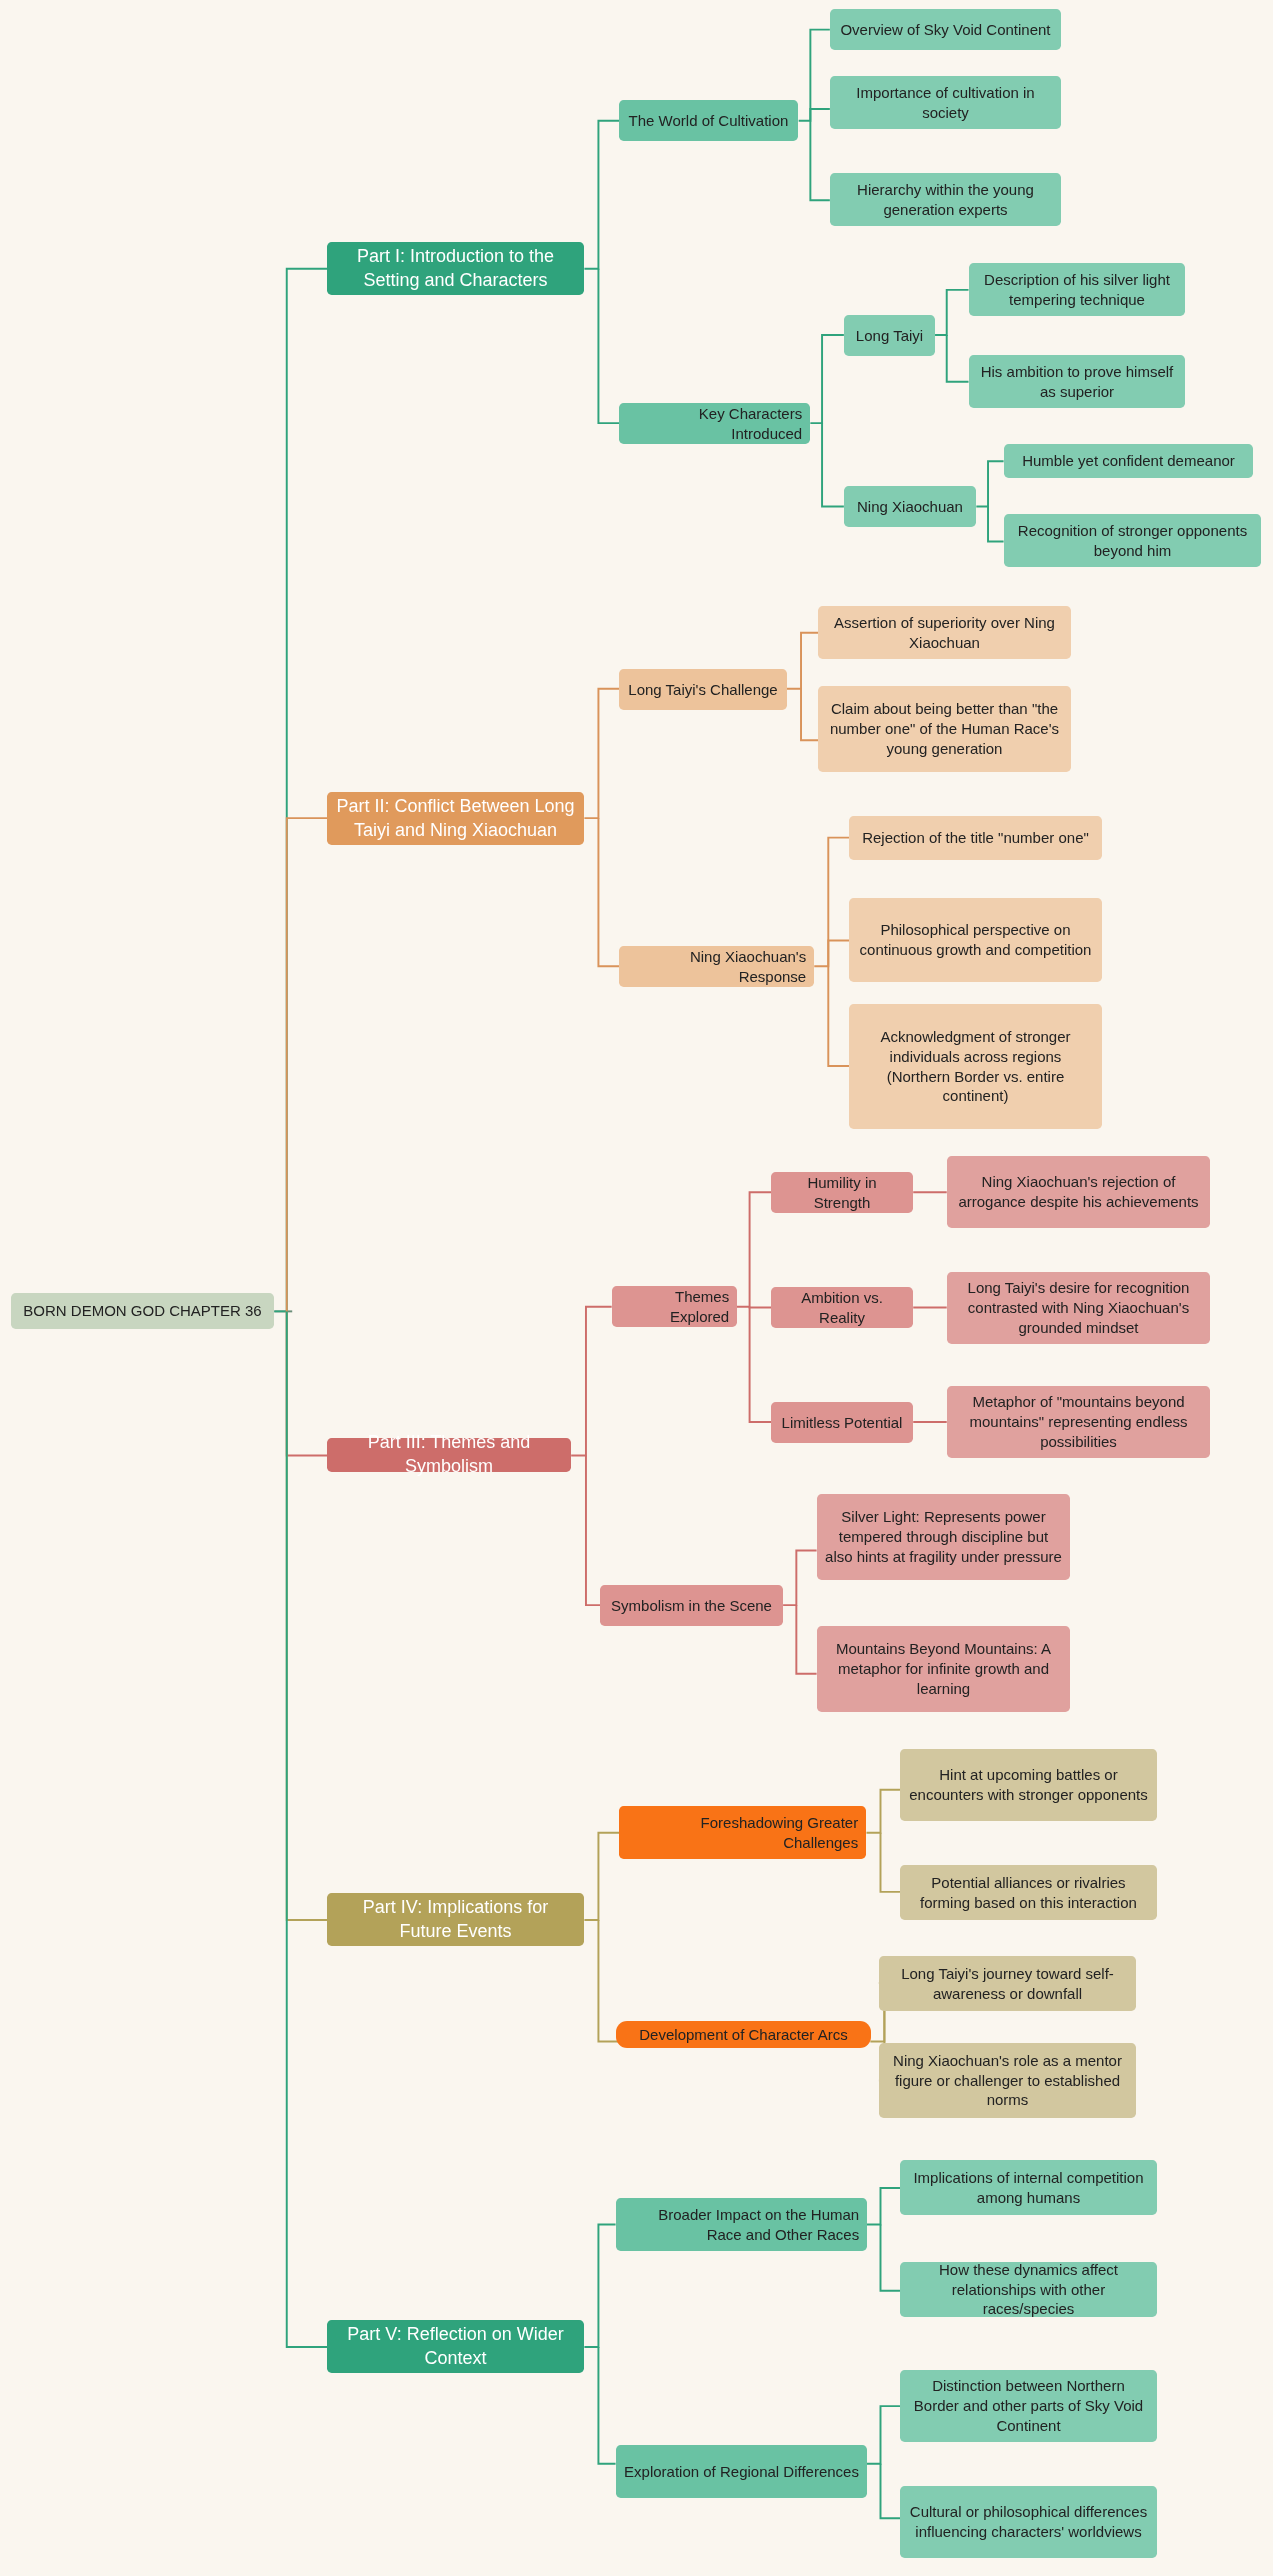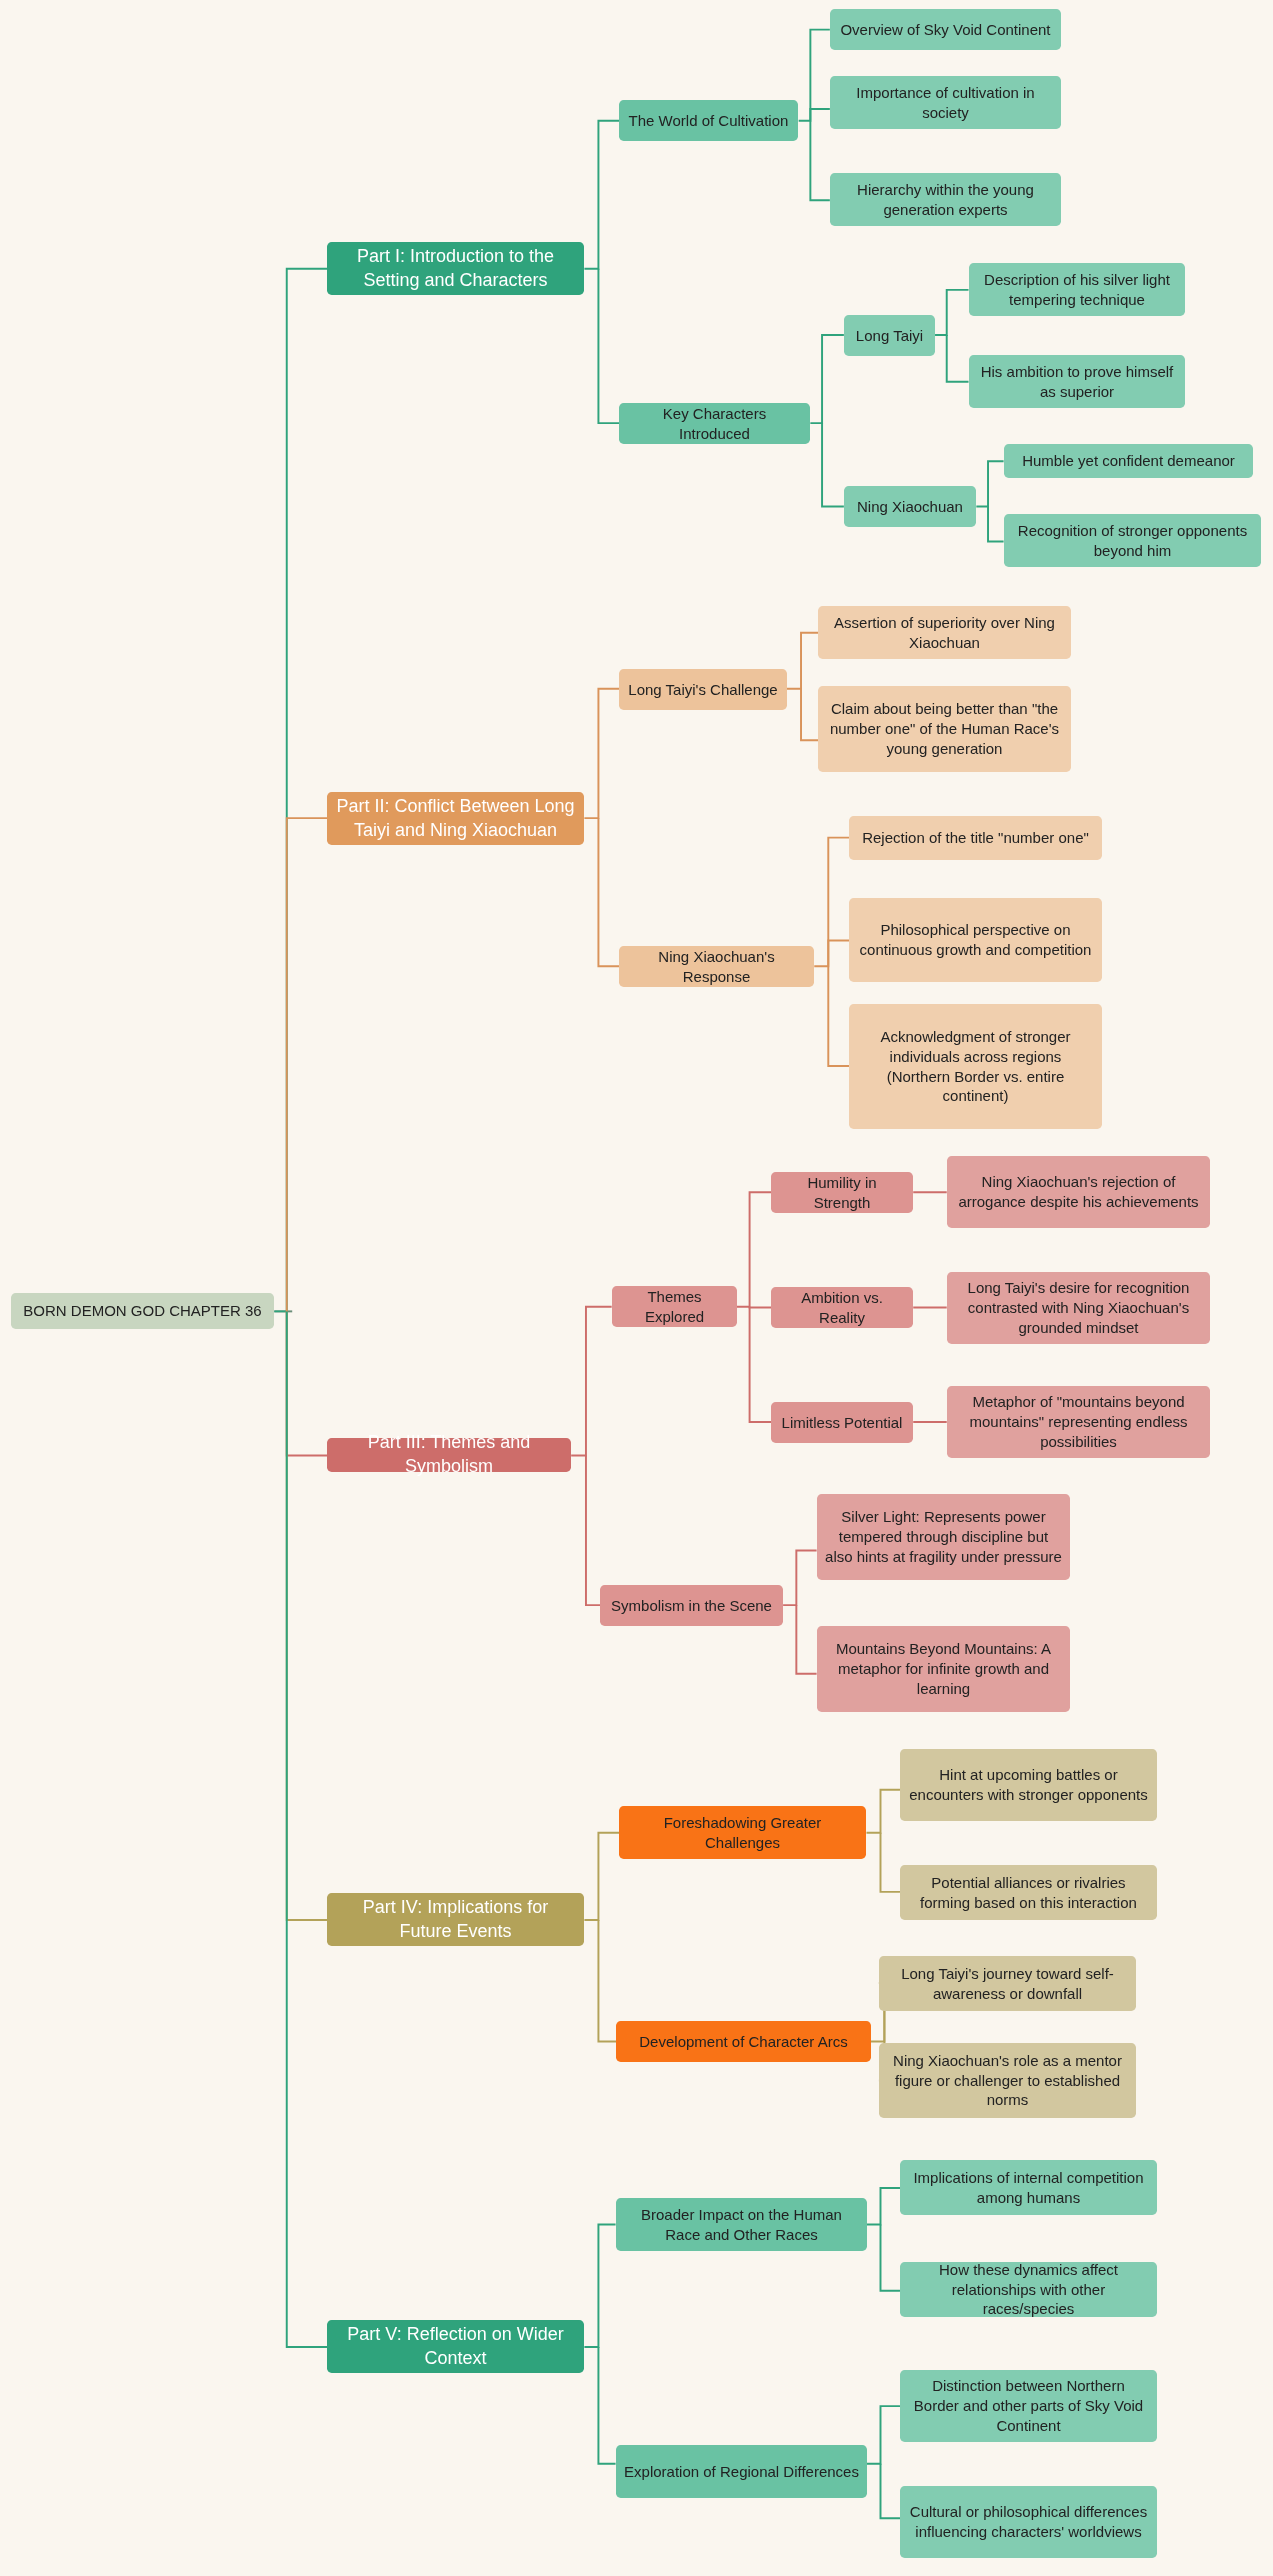--- a/index.html
+++ b/index.html
@@ -21,21 +21,21 @@
     line-height:1.32;
     padding:4.7px 7.8px;
     color:#1d1d1d;
   }
   .root{
     background:#c8d6c0;
     font-size:15px;
     color:#222;
   }
   .lvl1{ font-size:18px; color:#222; }
-  .lvl2{ font-size:15px; color:#222; }
+  .lvl2{ font-size:15px; color:#222;text-align:right; }
   .lvl3{ font-size:15px; color:#222; }
 
   
   .c-green1{background:#2fa37c;color:#fff;}
   .c-green2{background:#69c2a3;}
   .c-green3{background:#82ccb1;}
 
   .c-orange1{background:#e09a5c;color:#fff;}
   .c-orange2{background:#edc39b;}
   .c-orange3{background:#f0cfae;}
@@ -250,21 +250,21 @@
   <div class="node lvl2 c-gold2" style="left:619px;top:1806px;width:247px;height:53px;">
     <span>Foreshadowing Greater Challenges</span>
   </div>
   <div class="node lvl3 c-gold3" style="left:900px;top:1749px;width:257px;height:72px;">
     <span>Hint at upcoming battles or encounters with stronger opponents</span>
   </div>
   <div class="node lvl3 c-gold3" style="left:900px;top:1865px;width:257px;height:55px;">
     <span>Potential alliances or rivalries forming based on this interaction</span>
   </div>
 
-  <div class="node lvl2 c-gold2" style="left:616px;top:2021px;width:255px;height:41px;">
+  <div class="node lvl2 c-gold2" style="left:616px;top:2021px;width:255px;height:27px;border-radius:11px;">
     <span>Development of Character Arcs</span>
   </div>
   <div class="node lvl3 c-gold3" style="left:879px;top:1956px;width:257px;height:55px;">
     <span>Long Taiyi's journey toward self-awareness or downfall</span>
   </div>
   <div class="node lvl3 c-gold3" style="left:879px;top:2043px;width:257px;height:75px;">
     <span>Ning Xiaochuan's role as a mentor figure or challenger to established norms</span>
   </div>
 
   <div class="node lvl1 c-teal1" style="left:327px;top:2320px;width:257px;height:53px;">

